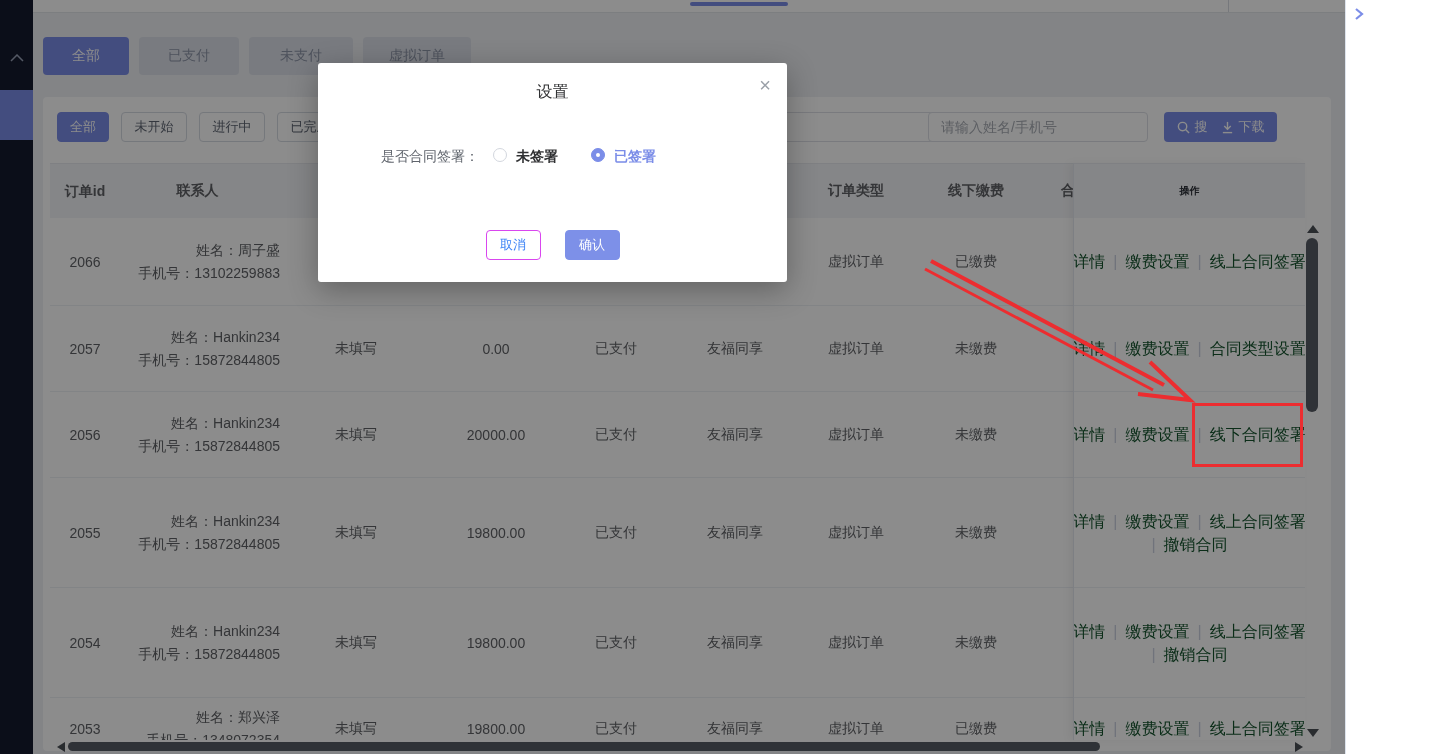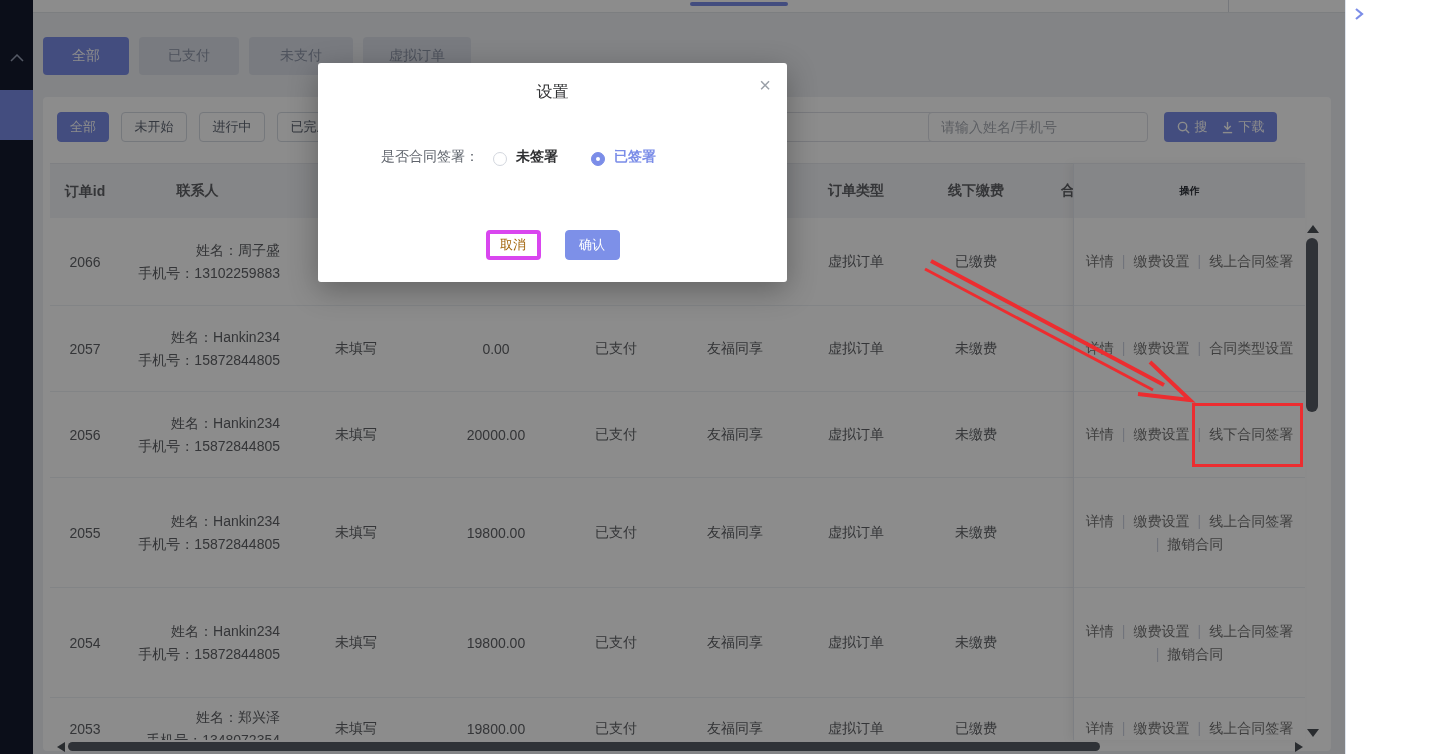--- a/index.html
+++ b/index.html
@@ -51,21 +51,21 @@
   .col-contact{width:180px; text-align:right; padding-left:15px; padding-right:20px; word-break:break-all; line-height:23px;}
   .thead .col-contact{ text-align:center; padding-right:40px; line-height:normal;}
   .col-c3{width:112px}.col-c4{width:168px}.col-c5{width:72px}.col-c6{width:166px}.col-c7{width:76px}.col-c8{width:164px}
   .col-c9{width:80px; text-align:left; padding-left:3px;}
 
   
   .fixed-col { position:absolute; left:1030px; top:66px; width:232px; height:577px; background:#fff; border-left:1px solid #e4e7ee; box-shadow:-4px 0 8px rgba(0,0,0,0.05); overflow:hidden; }
   .fixed-col .fhead { height:55px; background:#f3f4f7; border-top:1px solid #e7eaef; display:flex; align-items:center; justify-content:center; font-weight:bold; font-size:10px; color:#2e323a; }
   .a-row { display:flex; flex-direction:column; align-items:center; justify-content:center; border-bottom:1px solid #edf0f5; }
   .acts { display:flex; align-items:center; justify-content:center; line-height:23px; }
-  .al { color:#737373; font-size:14px; cursor:pointer; white-space:nowrap; }
+  .al { color:#14532d; font-size:16px; cursor:pointer; white-space:nowrap; }
   .acts .al + .al::before { content:"|"; color:#ccd2e0; margin:0 8px; font-weight:normal; }
   .acts2 .al::before { content:"|"; color:#ccd2e0; margin-right:8px; font-weight:normal; }
 
   
   .vthumb { position:absolute; left:1263px; top:141px; width:12px; height:174px; background:#575c64; border-radius:6px; cursor:pointer; }
   .varrow { position:absolute; left:1264px; width:0; height:0; border-left:6px solid transparent; border-right:6px solid transparent; cursor:pointer; }
   .varrow.up { top:128px; border-bottom:8px solid #4b5057; }
   .varrow.down { top:632px; border-top:8px solid #4b5057; }
   .hthumb { position:absolute; left:25px; top:645px; width:1032px; height:9px; background:#575c64; border-radius:5px; cursor:pointer; }
   .harrow { position:absolute; top:645px; width:0; height:0; border-top:5px solid transparent; border-bottom:5px solid transparent; cursor:pointer; }
@@ -78,30 +78,30 @@
   
   .right-panel { position:absolute; left:1345px; top:0; width:85px; height:754px; background:#fff; border-left:1px solid #dde3ec; z-index:60; }
   .right-panel .open-chev { position:absolute; left:8px; top:6px; cursor:pointer; }
 
   
   .modal { position:absolute; left:318px; top:63px; width:469px; height:219px; background:#fff; border-radius:3px; box-shadow:0 8px 30px rgba(0,0,0,0.3); z-index:70; }
   .modal .mtitle { position:absolute; left:0; top:19px; width:100%; text-align:center; font-size:16px; color:#303133; }
   .modal .mclose { position:absolute; right:16px; top:12px; font-size:20px; color:#9aa0a8; cursor:pointer; line-height:20px; }
   .mform { position:absolute; left:63px; top:84px; display:flex; align-items:center; height:20px; }
   .mlabel { font-size:14px; color:#5f646c; margin-right:14px; }
-  .radio { display:flex; align-items:flex-end; cursor:pointer; }
+  .radio { display:flex; align-items:flex-start; cursor:pointer; }
   .radio .circ { width:14px; height:14px; border-radius:50%; border:1px solid #d3d7de; background:#fff; margin-right:9px; }
   .radio.checked .circ { background:#7b8de8; border-color:#7b8de8; position:relative; }
   .radio.checked .circ::after { content:""; position:absolute; left:4px; top:4px; width:4px; height:4px; border-radius:50%; background:#fff; }
   .radio .rlabel { font-size:14px; color:#303133; font-weight:bold; }
   .radio.checked .rlabel { color:#7b8de8; }
   .radio + .radio { margin-left:33px; }
   .mfooter { position:absolute; left:0; top:167px; width:100%; display:flex; justify-content:center; gap:24px; }
   .mbtn { width:55px; height:30px; border-radius:4px; font-size:13px; display:flex; align-items:center; justify-content:center; cursor:pointer; font-family:inherit; }
-  .mbtn.cancel { background:#fff; border:4px solid #d946ef; color:#a16207; }
+  .mbtn.cancel { background:#fff; border:1px solid #d946ef; color:#3b82f6; }
   .mbtn.confirm { background:#7d90e8; border:1px solid #7d90e8; color:#fff; }
 
   
   .annot-box { position:absolute; left:1192px; top:403px; width:111px; height:64px; border:3px solid #ec2d30; z-index:85; }
   .annot-svg { position:absolute; inset:0; z-index:85; pointer-events:none; }
 </style>
 </head>
 <body>
 
 <div class="app">

